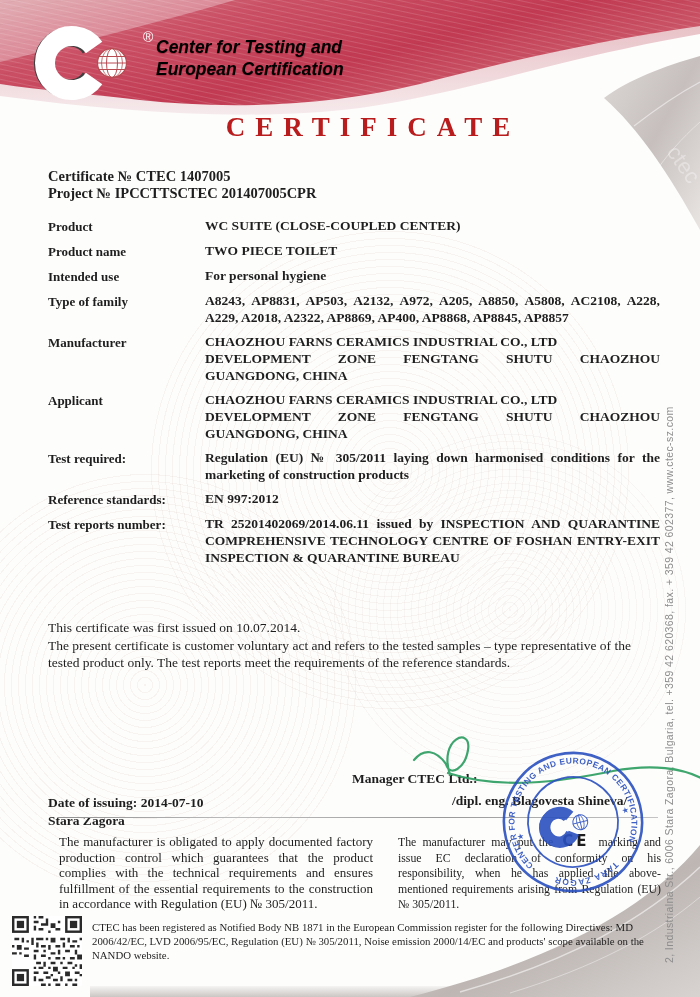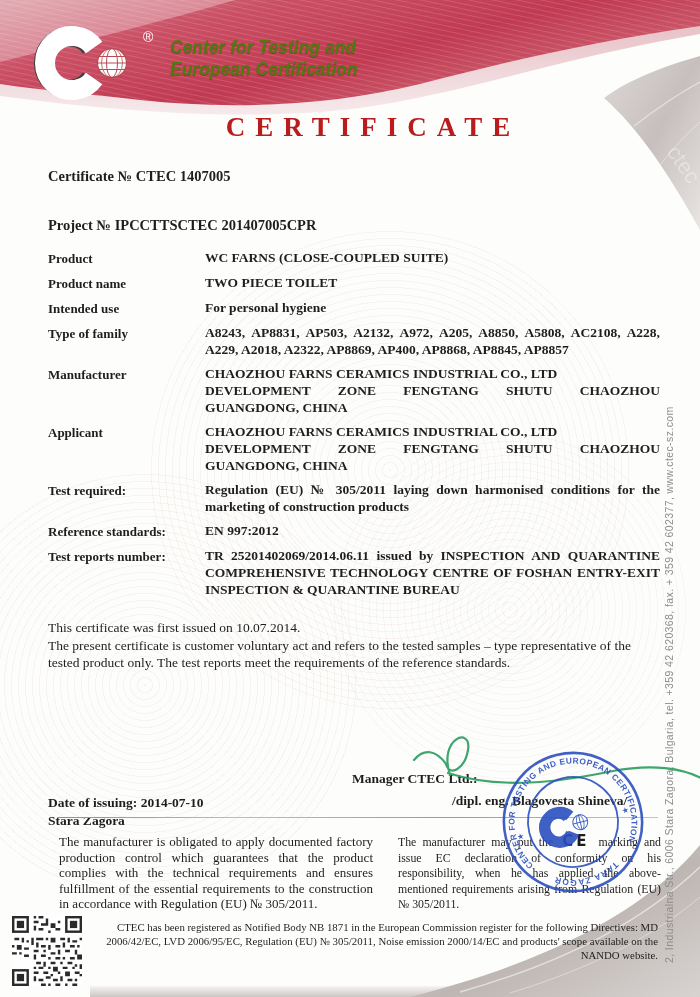--- a/index.html
+++ b/index.html
@@ -14,36 +14,36 @@
     position:absolute; border-radius:50%; z-index:0; pointer-events:none;
     background:repeating-radial-gradient(circle at center,
       rgba(186,156,146,0.10) 0 1px, transparent 1px 7px);
   }
   .ring.r1 { width:480px; height:480px; left:150px; top:230px; }
   .ring.r2 { width:430px; height:430px; left:-70px; top:470px; }
   .ring.r3 { width:360px; height:360px; left:330px; top:430px; opacity:.8; }
   
   .header-svg { position:absolute; left:0; top:0; width:700px; height:158px; z-index:2; }
   .org-name {
-    position:absolute; left:170px; top:36px; z-index:3;
+    position:absolute; left:156px; top:36px; z-index:3;
     font-family:"Liberation Sans", sans-serif; font-weight:bold; font-style:italic;
-    font-size:17.5px; line-height:22px; color:#4d7c0f;
+    font-size:17.5px; line-height:22px; color:#000000;
     text-shadow:0 1px 1px rgba(120,20,35,.45);
   }
   
   .wedge-svg { position:absolute; right:0; top:52px; width:96px; height:178px; z-index:1; }
   
   .title {
     position:absolute; left:0; top:112px; width:100%; z-index:3;
     text-align:center; font-size:27px; font-weight:bold;
     letter-spacing:10px; text-indent:10px; color:#b91c1c;padding-left:36px;
   }
   
   .content { position:absolute; left:48px; top:160px; width:612px; z-index:3; }
-  .cert-line { font-size:14.5px; font-weight:bold; padding-top:8px; margin-bottom:32px; }
+  .cert-line { font-size:14.5px; font-weight:bold; padding-top:8px; margin-bottom:0; }
   .project-line { font-size:14.5px; font-weight:bold; margin-bottom:15px; }
   .field-row { display:flex; margin-bottom:7px; }
   .field-label { width:157px; flex:0 0 157px; font-size:13px; font-weight:bold; line-height:17px; padding-top:1px; }
   .field-value { flex:1; font-size:13.5px; font-weight:bold; line-height:17px; text-align:justify; }
   .vline { text-align:justify; }
   .vline.stretch { text-align:justify; text-align-last:justify; }
   
   .statement { position:absolute; left:48px; top:619px; width:600px; z-index:3;
     font-size:13.5px; line-height:17.5px; }
   
@@ -60,21 +60,21 @@
   
   .foot-left { position:absolute; left:48px; top:834px; width:314px; z-index:3;
     font-size:13px; line-height:15.5px; text-align:justify;margin-left:11px; }
   .foot-right { position:absolute; left:398px; top:834px; width:263px; z-index:3;
     font-size:11.8px; line-height:15.5px; text-align:justify; }
   .ce-mark { font-family:"DejaVu Sans", sans-serif; font-weight:bold; font-size:15px;
     letter-spacing:3px; margin:0 3px; }
   
   .qr-svg { position:absolute; left:12px; top:916px; width:70px; height:70px; z-index:3; }
   .footer-text { position:absolute; left:92px; top:920px; width:566px; z-index:3;
-    font-size:10.8px; line-height:14px; text-align:right; }
+    font-size:10.8px; line-height:14px; text-align:left; }
   .serial { position:absolute; left:288px; top:942px; z-index:2;
     font-family:"DejaVu Sans Mono", monospace; font-size:33px; letter-spacing:9px;
     color:rgba(158,147,134,0.55); }
   
   .bottom-band { position:absolute; left:90px; right:0; bottom:0; height:11px; z-index:1;
     background:linear-gradient(180deg, rgba(200,195,192,0.15), rgba(186,180,177,0.75)); }
   .wave-svg { position:absolute; right:0; bottom:0; width:300px; height:170px; z-index:2; }
   
   .v-address { position:absolute; left:663px; top:438px; height:525px; width:17px; z-index:4;
     writing-mode:vertical-rl; transform:rotate(180deg);
@@ -146,21 +146,21 @@
   </div>
 
   <div class="title">CERTIFICATE</div>
 
   <div class="content">
     <div class="cert-line">Certificate № CTEC 1407005</div>
     <div class="project-line">Project № IPCCTTSCTEC 201407005CPR</div>
 
     <div class="field-row">
       <div class="field-label">Product</div>
-      <div class="field-value">WC FARNS (CLOSE-COUPLED SUITE)</div>
+      <div class="field-value">WC SUITE (CLOSE-COUPLED CENTER)</div>
     </div>
     <div class="field-row">
       <div class="field-label">Product name</div>
       <div class="field-value">TWO PIECE TOILET</div>
     </div>
     <div class="field-row">
       <div class="field-label">Intended use</div>
       <div class="field-value">For personal hygiene</div>
     </div>
     <div class="field-row">

